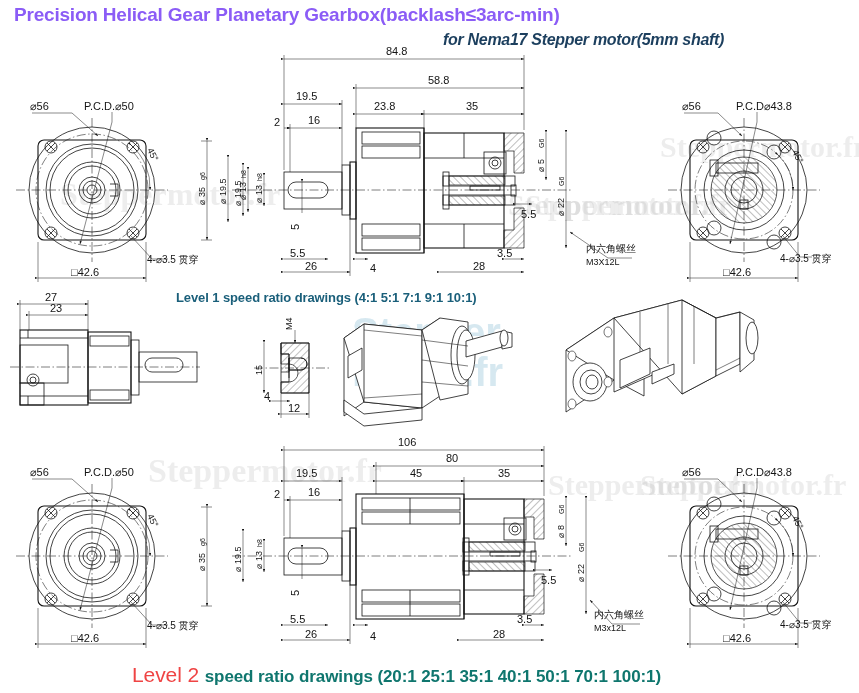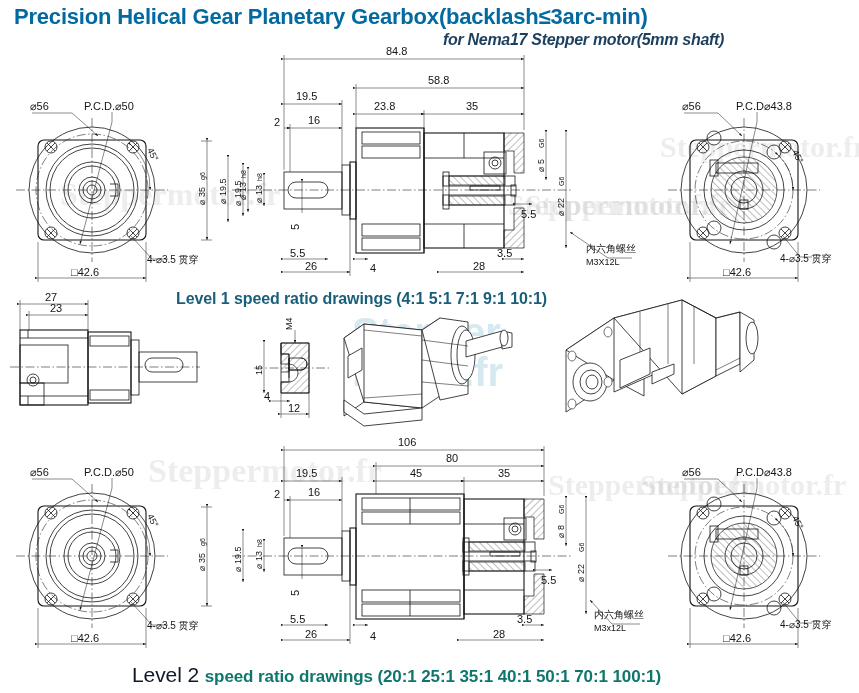--- a/index.html
+++ b/index.html
@@ -13,23 +13,23 @@
     height: 693px;
     background: #ffffff;
     font-family: "Liberation Sans", sans-serif;
     overflow: hidden;
   }
   
   .title-main {
     position: absolute;
     left: 14px;
     top: 4px;
-    font-size: 22px;
+    font-size: 19px;
     font-weight: bold;
-    color: #0369a1;
+    color: #8b5cf6;
     letter-spacing: -0.2px;
     white-space: nowrap;
   }
   .title-sub {
     position: absolute;
     left: 443px;
     top: 31px;
     font-size: 16px;
     font-weight: bold;
     font-style: italic;
@@ -39,32 +39,32 @@
   }
   
   .level-band {
     position: absolute;
     white-space: nowrap;
     font-weight: bold;
   }
   #level1-band {
     left: 176px;
     top: 290px;
-    font-size: 16px;
+    font-size: 13px;
     color: #1a5f7a;
     letter-spacing: -0.1px;
   }
   #level2-band {
     left: 132px;
     top: 663px;
     font-size: 17px;
     letter-spacing: -0.1px;
   }
   #level2-band .lvl2-prefix {
-    color: #0f172a;
+    color: #ef4444;
     font-size: 21px;
     font-weight: normal;
   }
   #level2-band .lvl2-rest {
     color: #0f766e;
   }
   
   .wm {
     position: absolute;
     font-family: "Liberation Serif", serif;

